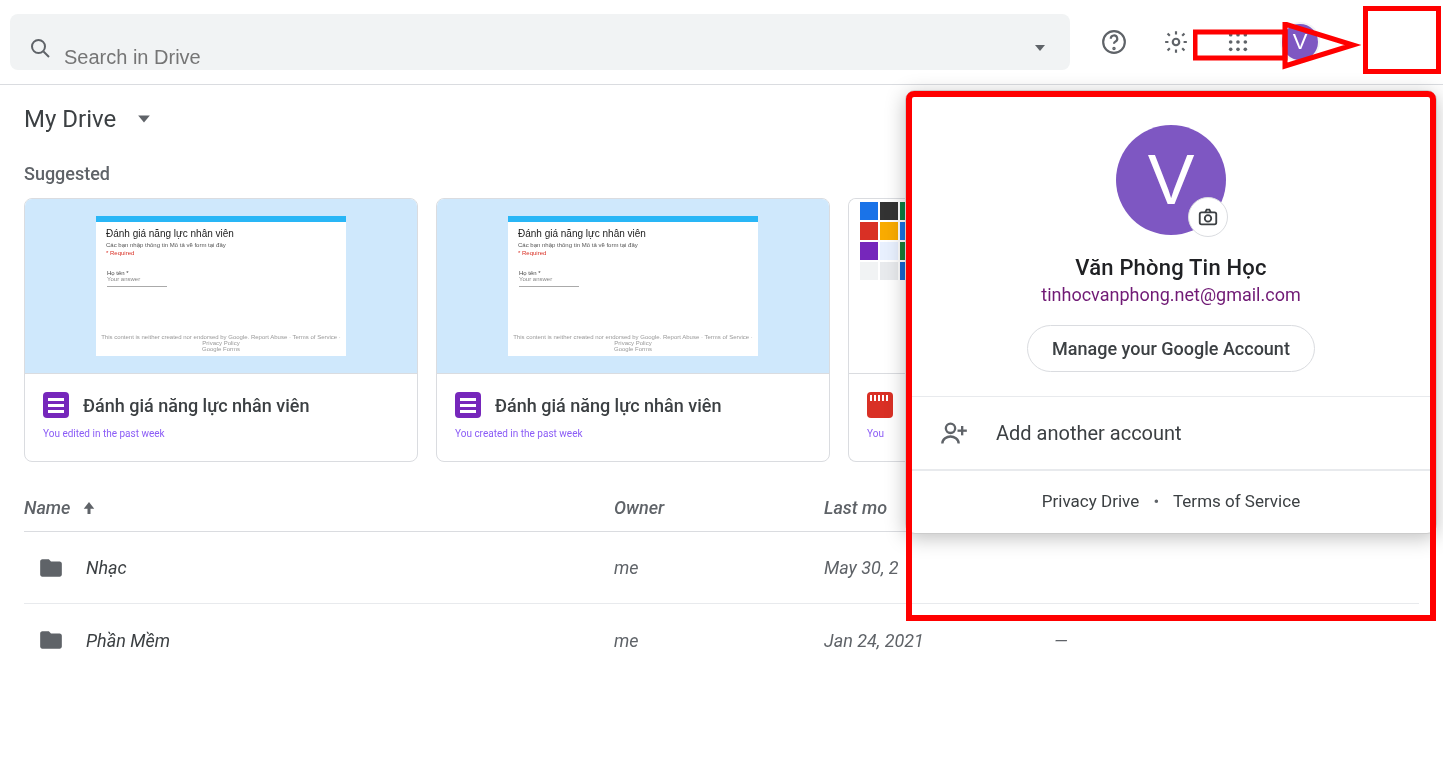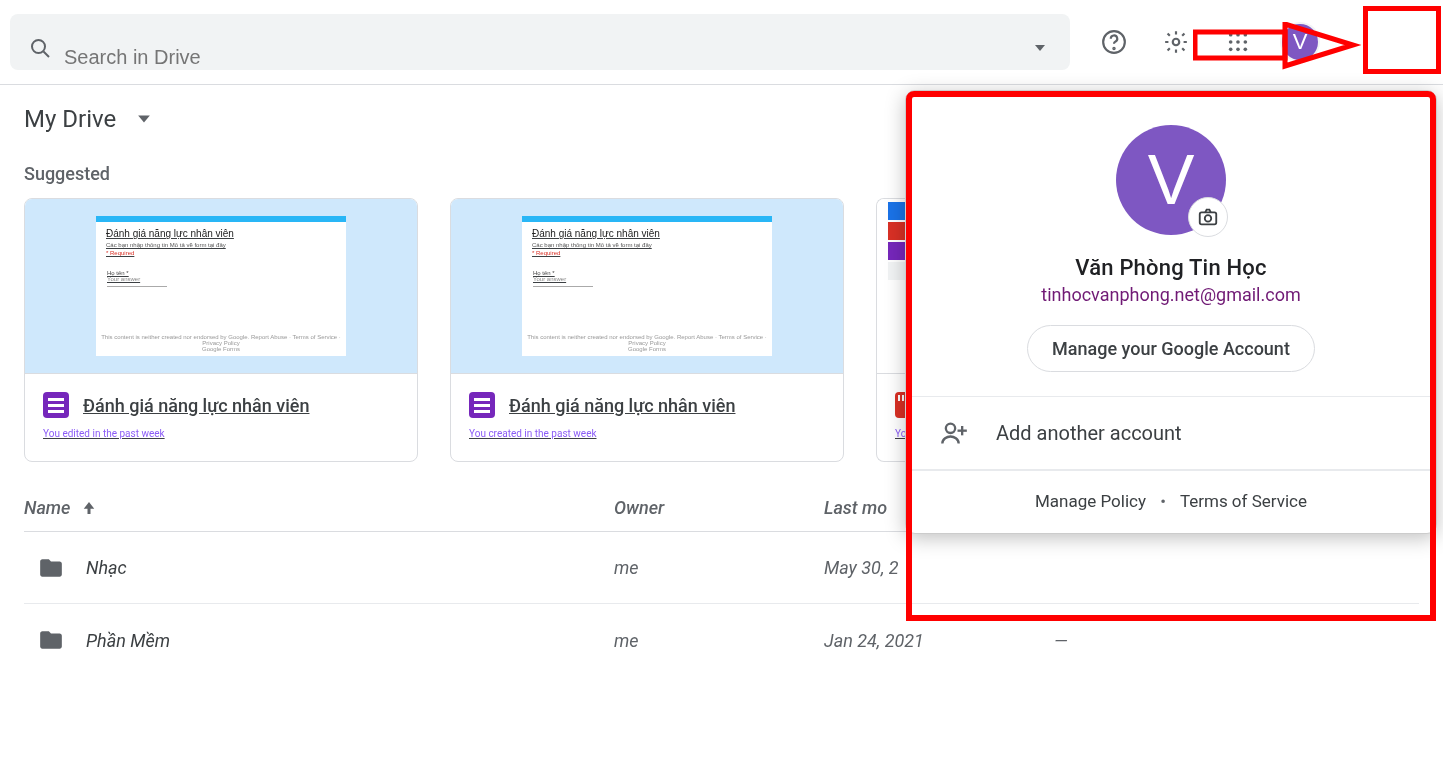--- a/index.html
+++ b/index.html
@@ -83,21 +83,21 @@
     display: flex; align-items: center; gap: 21px;
     font-size: 24px; color: #3c4043;
     padding: 12px 0 12px 0;
     font-family: "Google Sans", Roboto, Arial, sans-serif;
   }
   .section-label {
     font-size: 18px; color: #5f6368; padding: 18px 0 8px 0;
     font-weight: 500;
   }
   .suggested-row {
-    display: flex; gap: 32px; padding-top: 6px; text-decoration: underline;
+    display: flex; gap: 18px; padding-top: 6px;
   }
   .card {
     border: 1px solid #dadce0; border-radius: 8px;
     width: 394px; overflow: hidden; background: #fff;
     cursor: pointer;
   }
   .card .thumb {
     height: 175px; background: #cfe8fc; position: relative;
     display: flex; align-items: center; justify-content: center;
     border-bottom: 1px solid #dadce0;
@@ -453,17 +453,17 @@
     <svg width="28" height="28" viewBox="0 0 24 24" fill="none" stroke="#5f6368" stroke-width="2">
         <circle cx="9" cy="8" r="4"></circle>
         <path d="M2 21c0-4 4-6 7-6s7 2 7 6"></path>
         <line x1="19" y1="6" x2="19" y2="14"></line>
         <line x1="15" y1="10" x2="23" y2="10"></line>
       </svg>
     <span>Add another account</span>
   </div>
   <div class="divider"></div>
   <div class="footer-links">
-    <span>Manage Policy</span>
+    <span>Privacy Drive</span>
     <span class="dot">•</span>
     <span>Terms of Service</span>
   </div>
 </div>
 
 </body></html>

